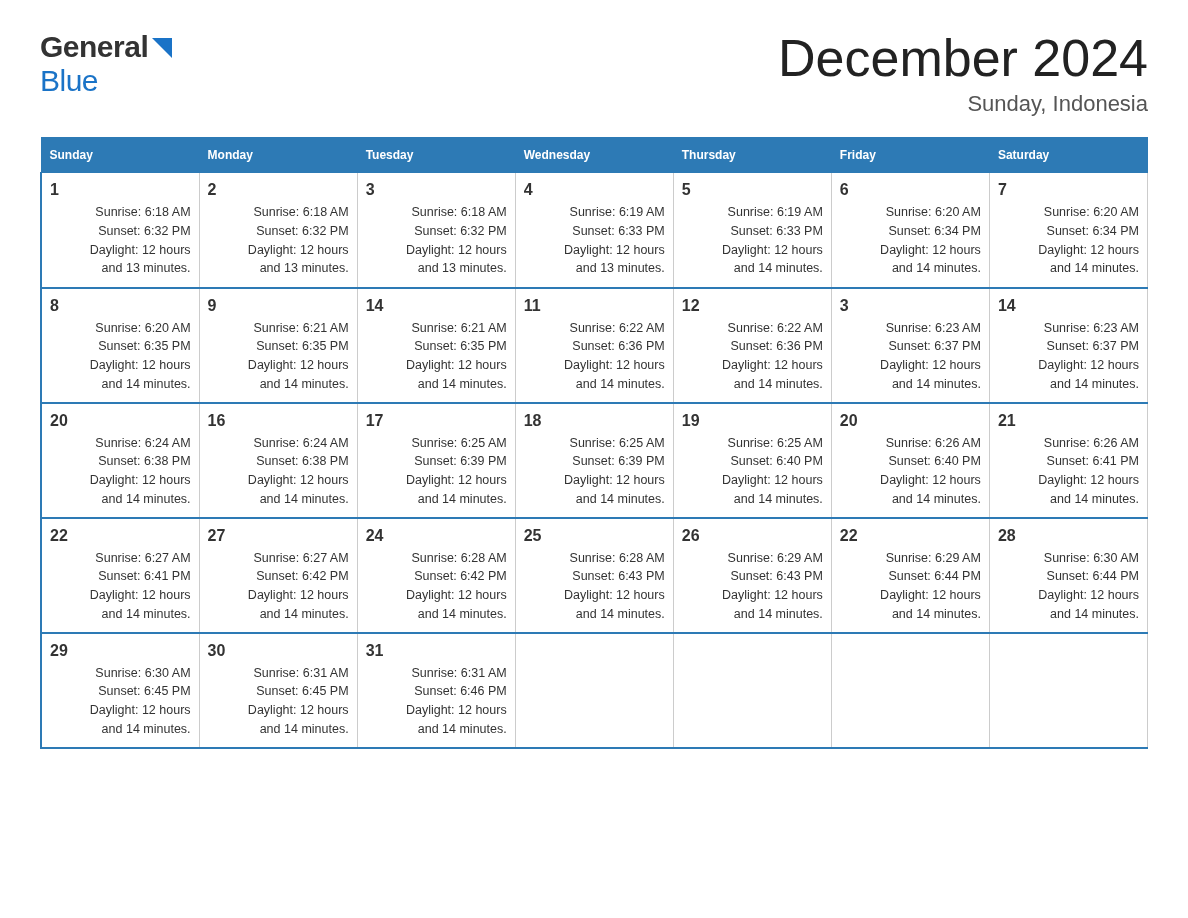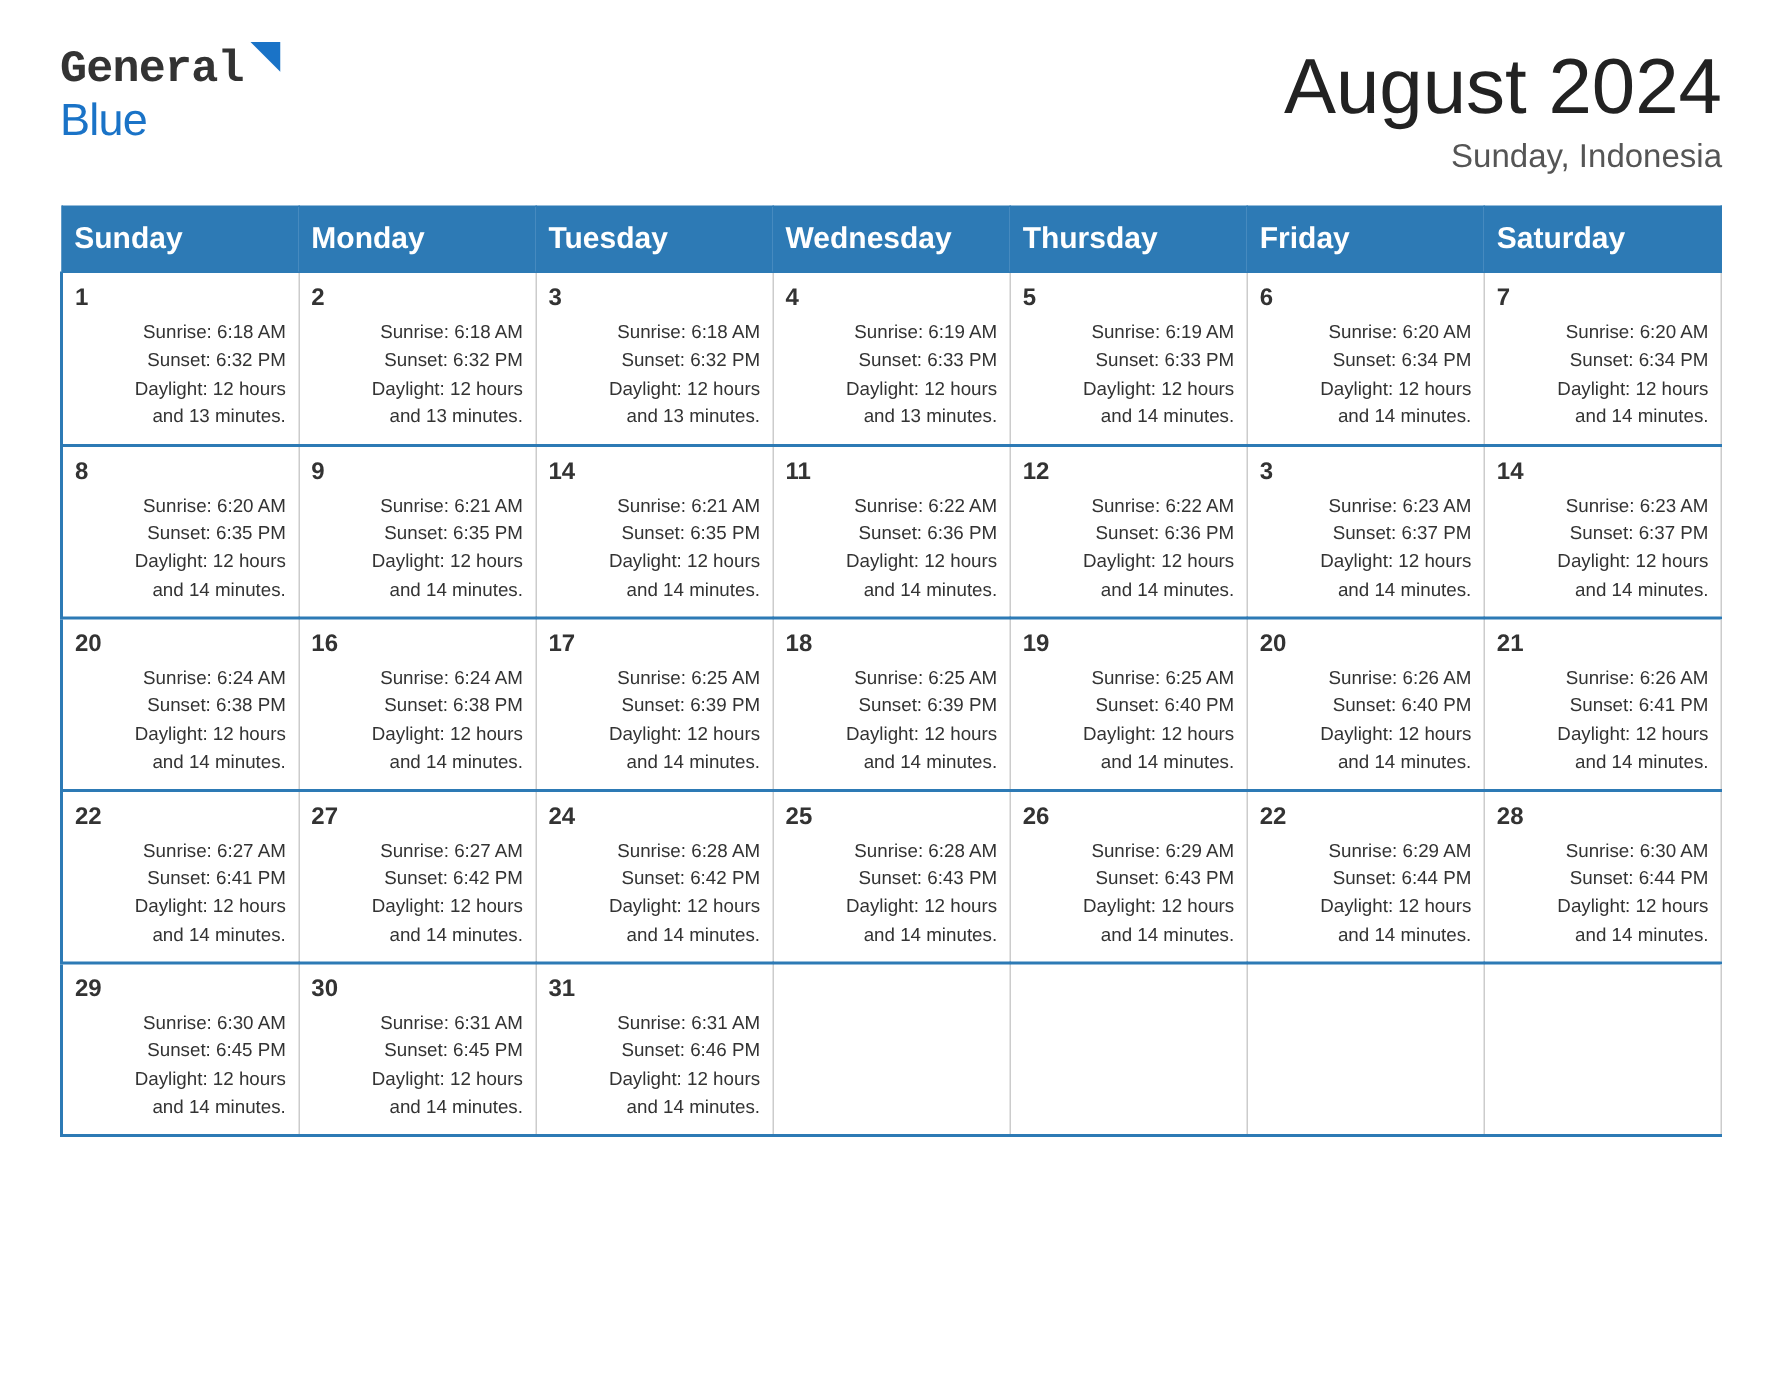--- a/index.html
+++ b/index.html
@@ -36,21 +36,21 @@
       margin-top: 4px;
     }
     table {
       width: 100%;
       border-collapse: collapse;
       table-layout: fixed;
     }
     thead tr th {
       background-color: #2d7ab5;
       color: #fff;
-      font-size: 20px;
+      font-size: 12px;
       font-weight: bold;
       padding: 10px 8px;
       text-align: left;
       border: 1px solid #2d7ab5;
     }
     tbody tr td {
       vertical-align: top;
       padding: 8px 8px;
       border: 1px solid #ccc;
       font-size: 13px;
@@ -75,22 +75,21 @@
       text-align: right;
     }
     tbody tr {
       border-bottom: 2px solid #2d7ab5;
     }
     td.empty {
       background: #fff;
     }
     .logo-row {
       display: flex;
-      align-items: flex-start;
-      font-family: Liberation Mono, monospace;
+      align-items: flex-end;
     }
     .logo-text-general {
       font-size: 30px;
       font-weight: bold;
       color: #333;
       letter-spacing: -0.5px;
     }
     .logo-arrow {
       display: inline-block;
       margin-left: 2px;
@@ -114,21 +113,21 @@
       <span class="logo-text-general">General</span>
       <span class="logo-arrow">
         <svg width="22" height="20" viewBox="0 0 22 20">
           <polygon points="2,0 22,0 22,20" fill="#1a73c7"></polygon>
         </svg>
       </span>
     </div>
     <span class="logo-text-blue">Blue</span>
   </div>
   <div class="title-block">
-    <div class="cal-title">August 2024</div>
+    <div class="cal-title">December 2024</div>
     <div class="cal-subtitle">Sunday, Indonesia</div>
   </div>
 </div>
 
 <table>
   <thead>
     <tr>
     <th>Sunday</th>
         <th>Monday</th>
         <th>Tuesday</th>

